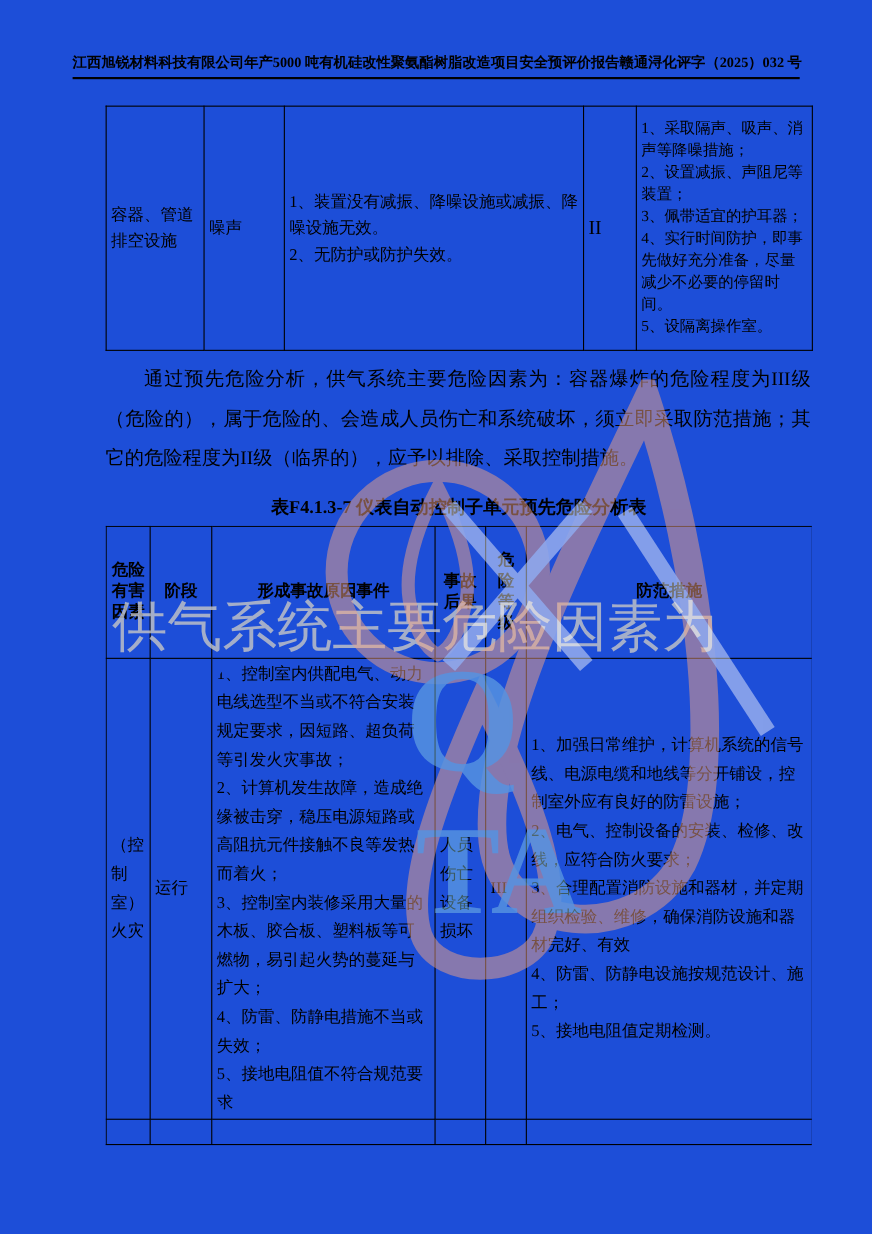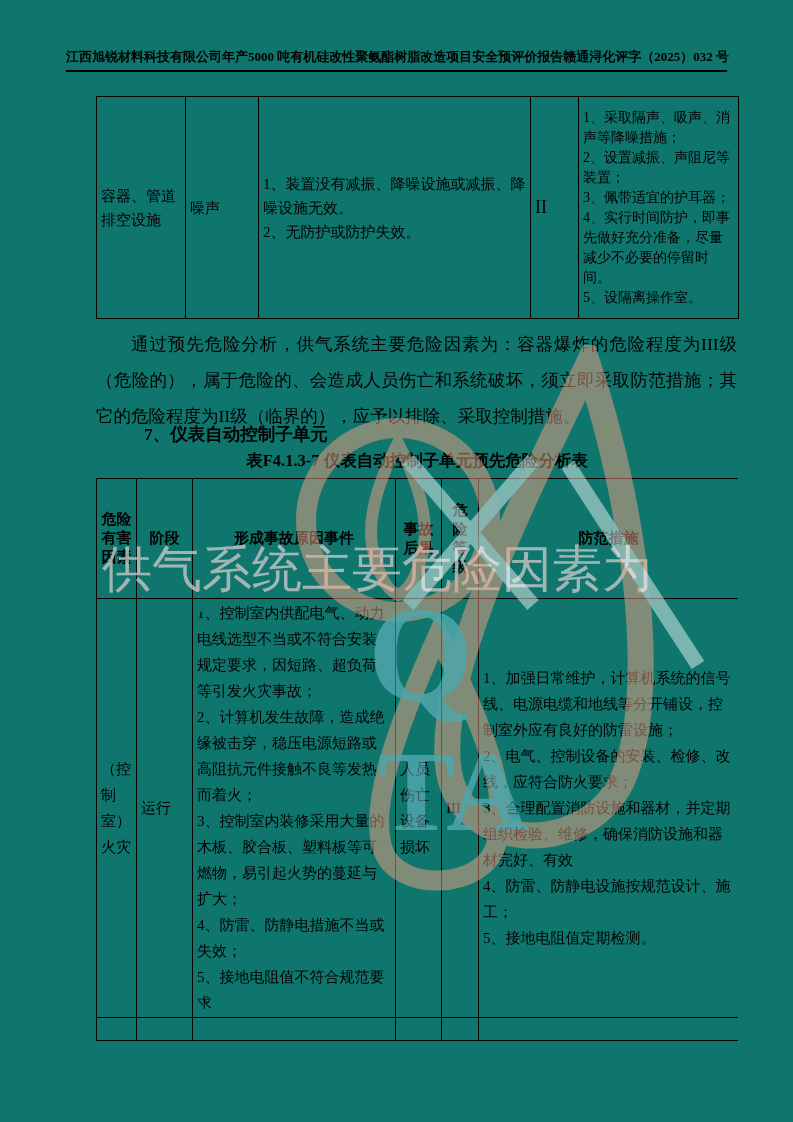--- a/index.html
+++ b/index.html
@@ -1,18 +1,18 @@
 <!DOCTYPE html>
 <html><head>
 <meta charset="utf-8">
 <style>
   html,body{margin:0;padding:0;background:#e8e8e8;}
   .page{
     position:relative;width:793px;height:1122px;margin:0 auto;
-    background:#0f766e;color:#000;overflow:hidden;
+    background:#1d4ed8;color:#000;overflow:hidden;
     font-family:"Liberation Serif","DejaVu Serif",serif;
   }
   
   .hdr{
     position:absolute;left:66px;top:48px;width:661px;
     display:flex;justify-content:space-between;align-items:flex-end;
     font-size:13px;font-weight:bold;border-bottom:2px solid #000;padding-bottom:4px;
     z-index:2;
   }
   .hdr span{white-space:nowrap;}
@@ -80,21 +80,20 @@
 2、设置减振、声阻尼等装置；
 3、佩带适宜的护耳器；
 4、实行时间防护，即事先做好充分准备，尽量减少不必要的停留时间。
 5、设隔离操作室。</td>
     </tr>
   </tbody>
     </table>
 
   <div class="para">通过预先危险分析，供气系统主要危险因素为：容器爆炸的危险程度为III级（危险的），属于危险的、会造成人员伤亡和系统破坏，须立即采取防范措施；其它的危险程度为II级（临界的），应予以排除、采取控制措施。</div>
 
-  <div class="h7">7、仪表自动控制子单元</div>
   <div class="ttitle">表F4.1.3-7 仪表自动控制子单元预先危险分析表</div>
 
   <div class="t2wrap">
     <table class="t2">
       <colgroup>
           <col style="width:40px">
           <col style="width:56px">
           <col style="width:203px">
           <col style="width:46px">
           <col style="width:37px">

